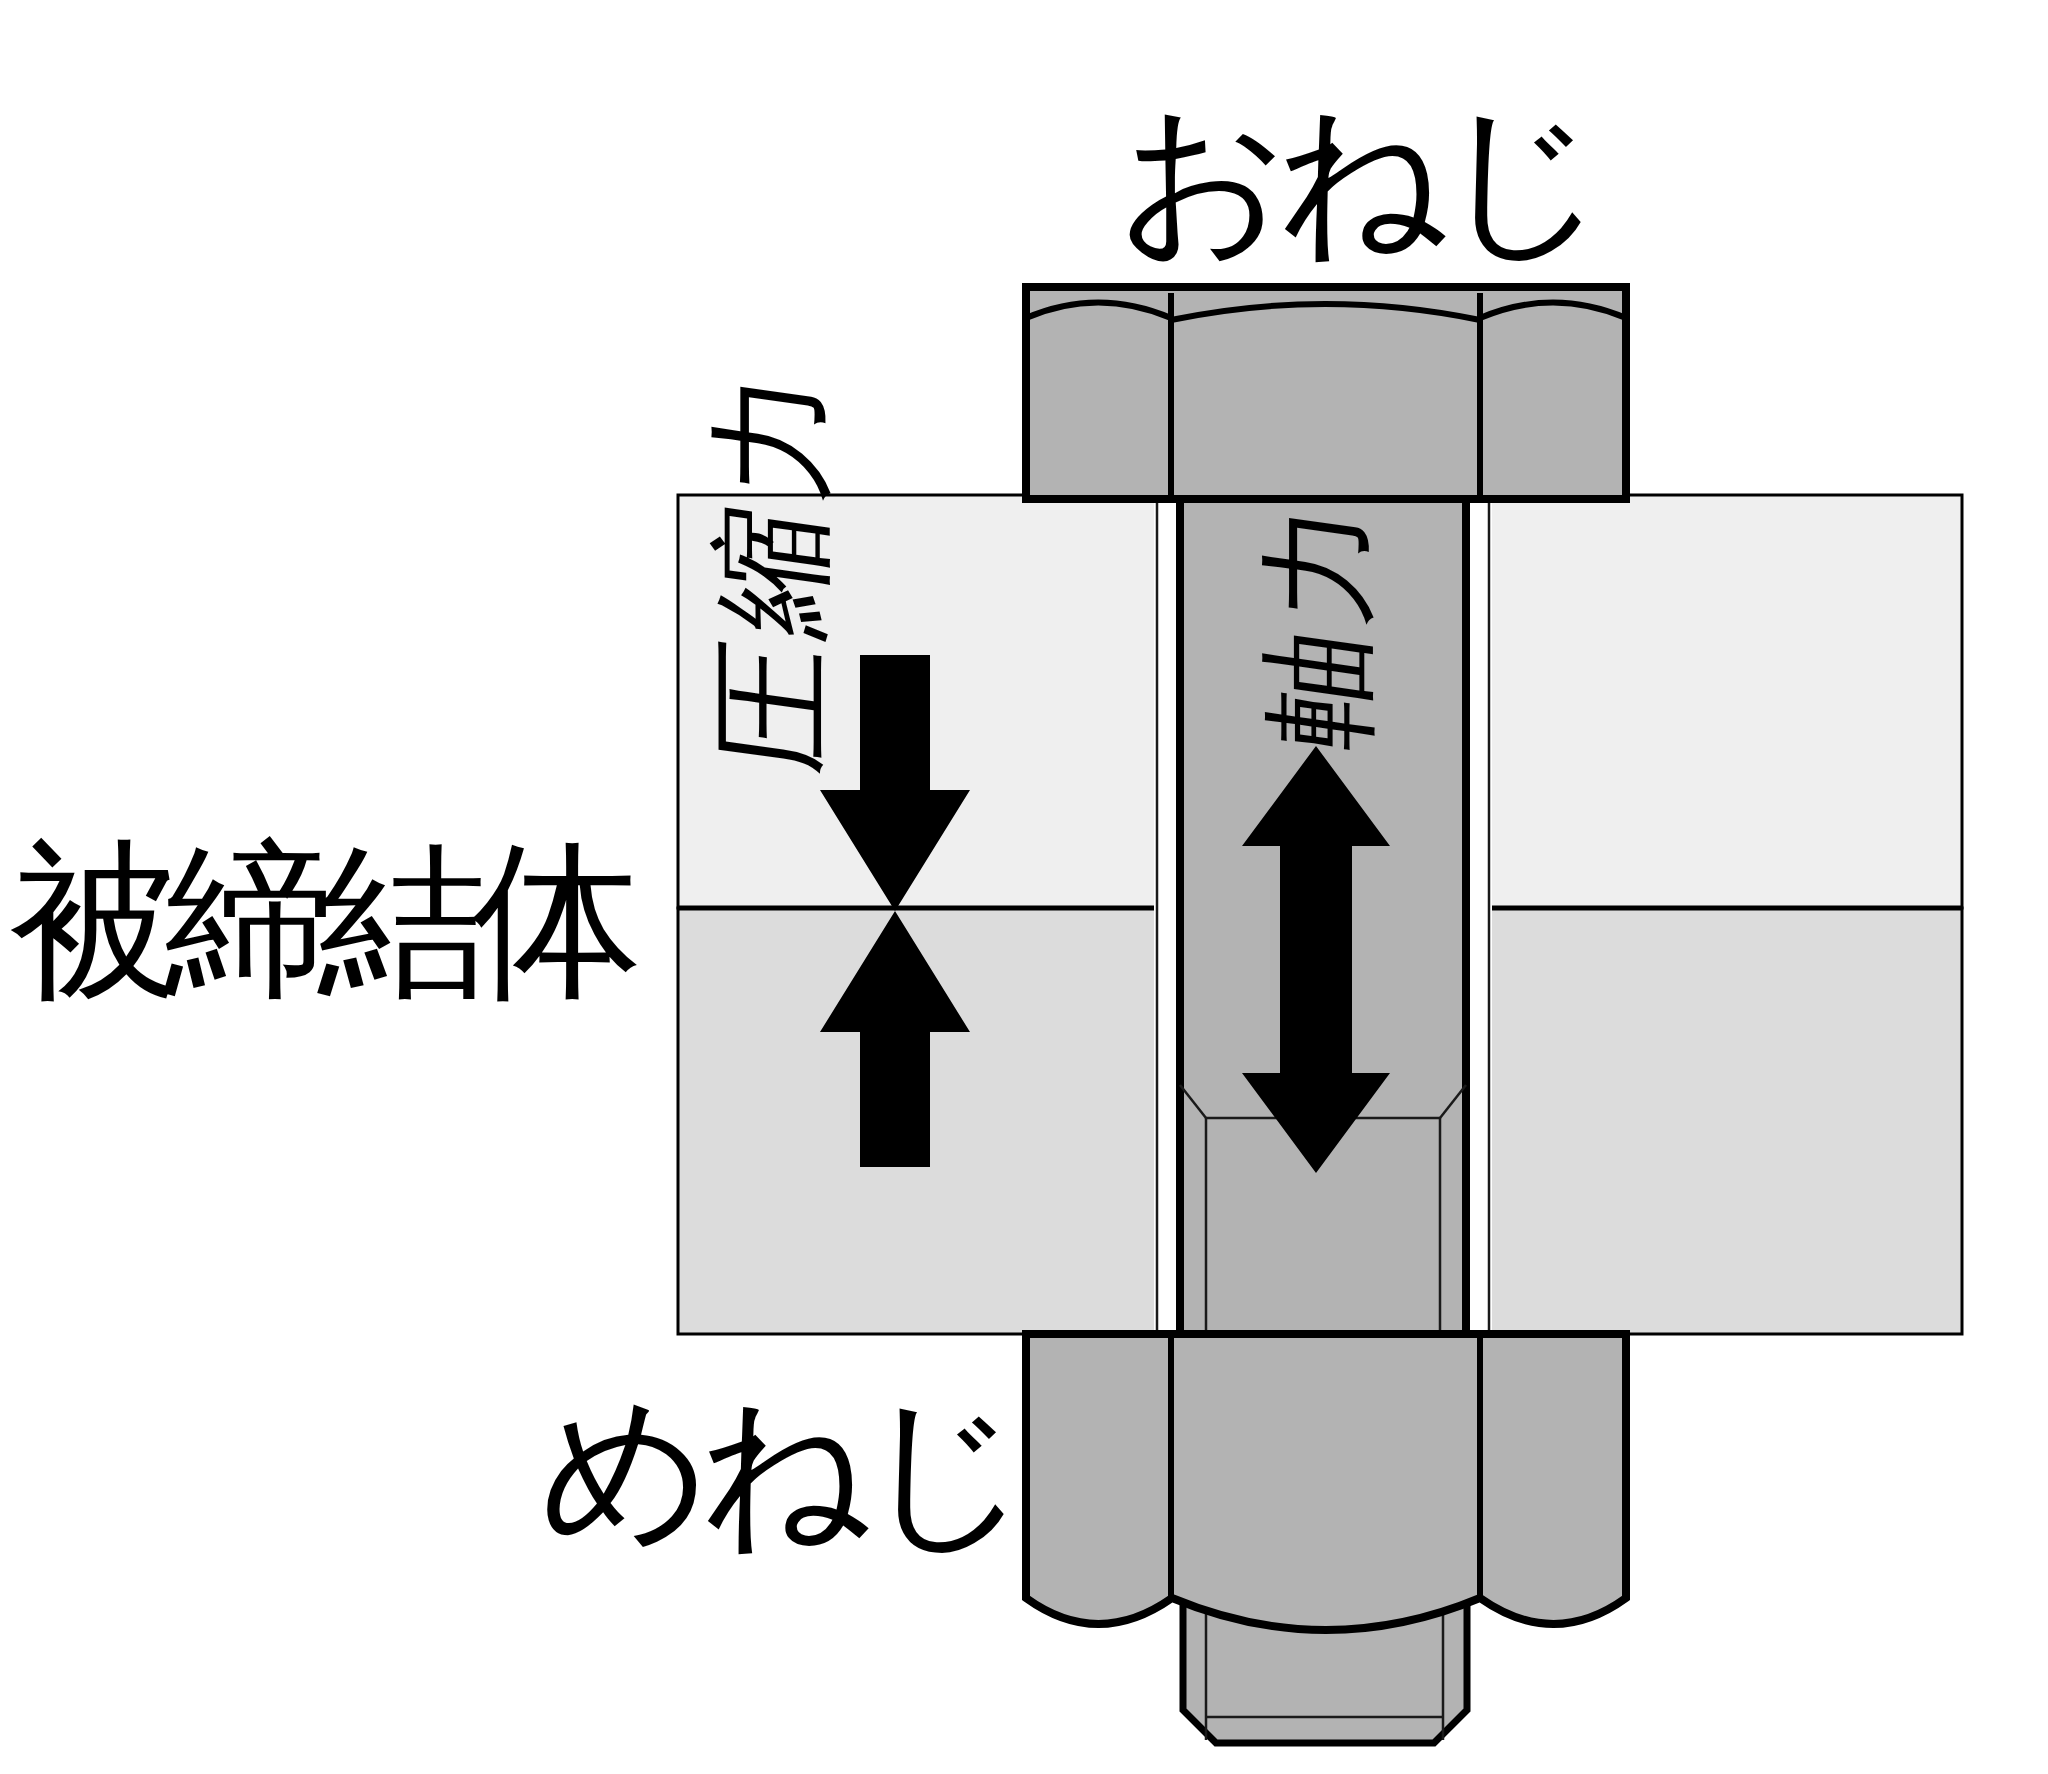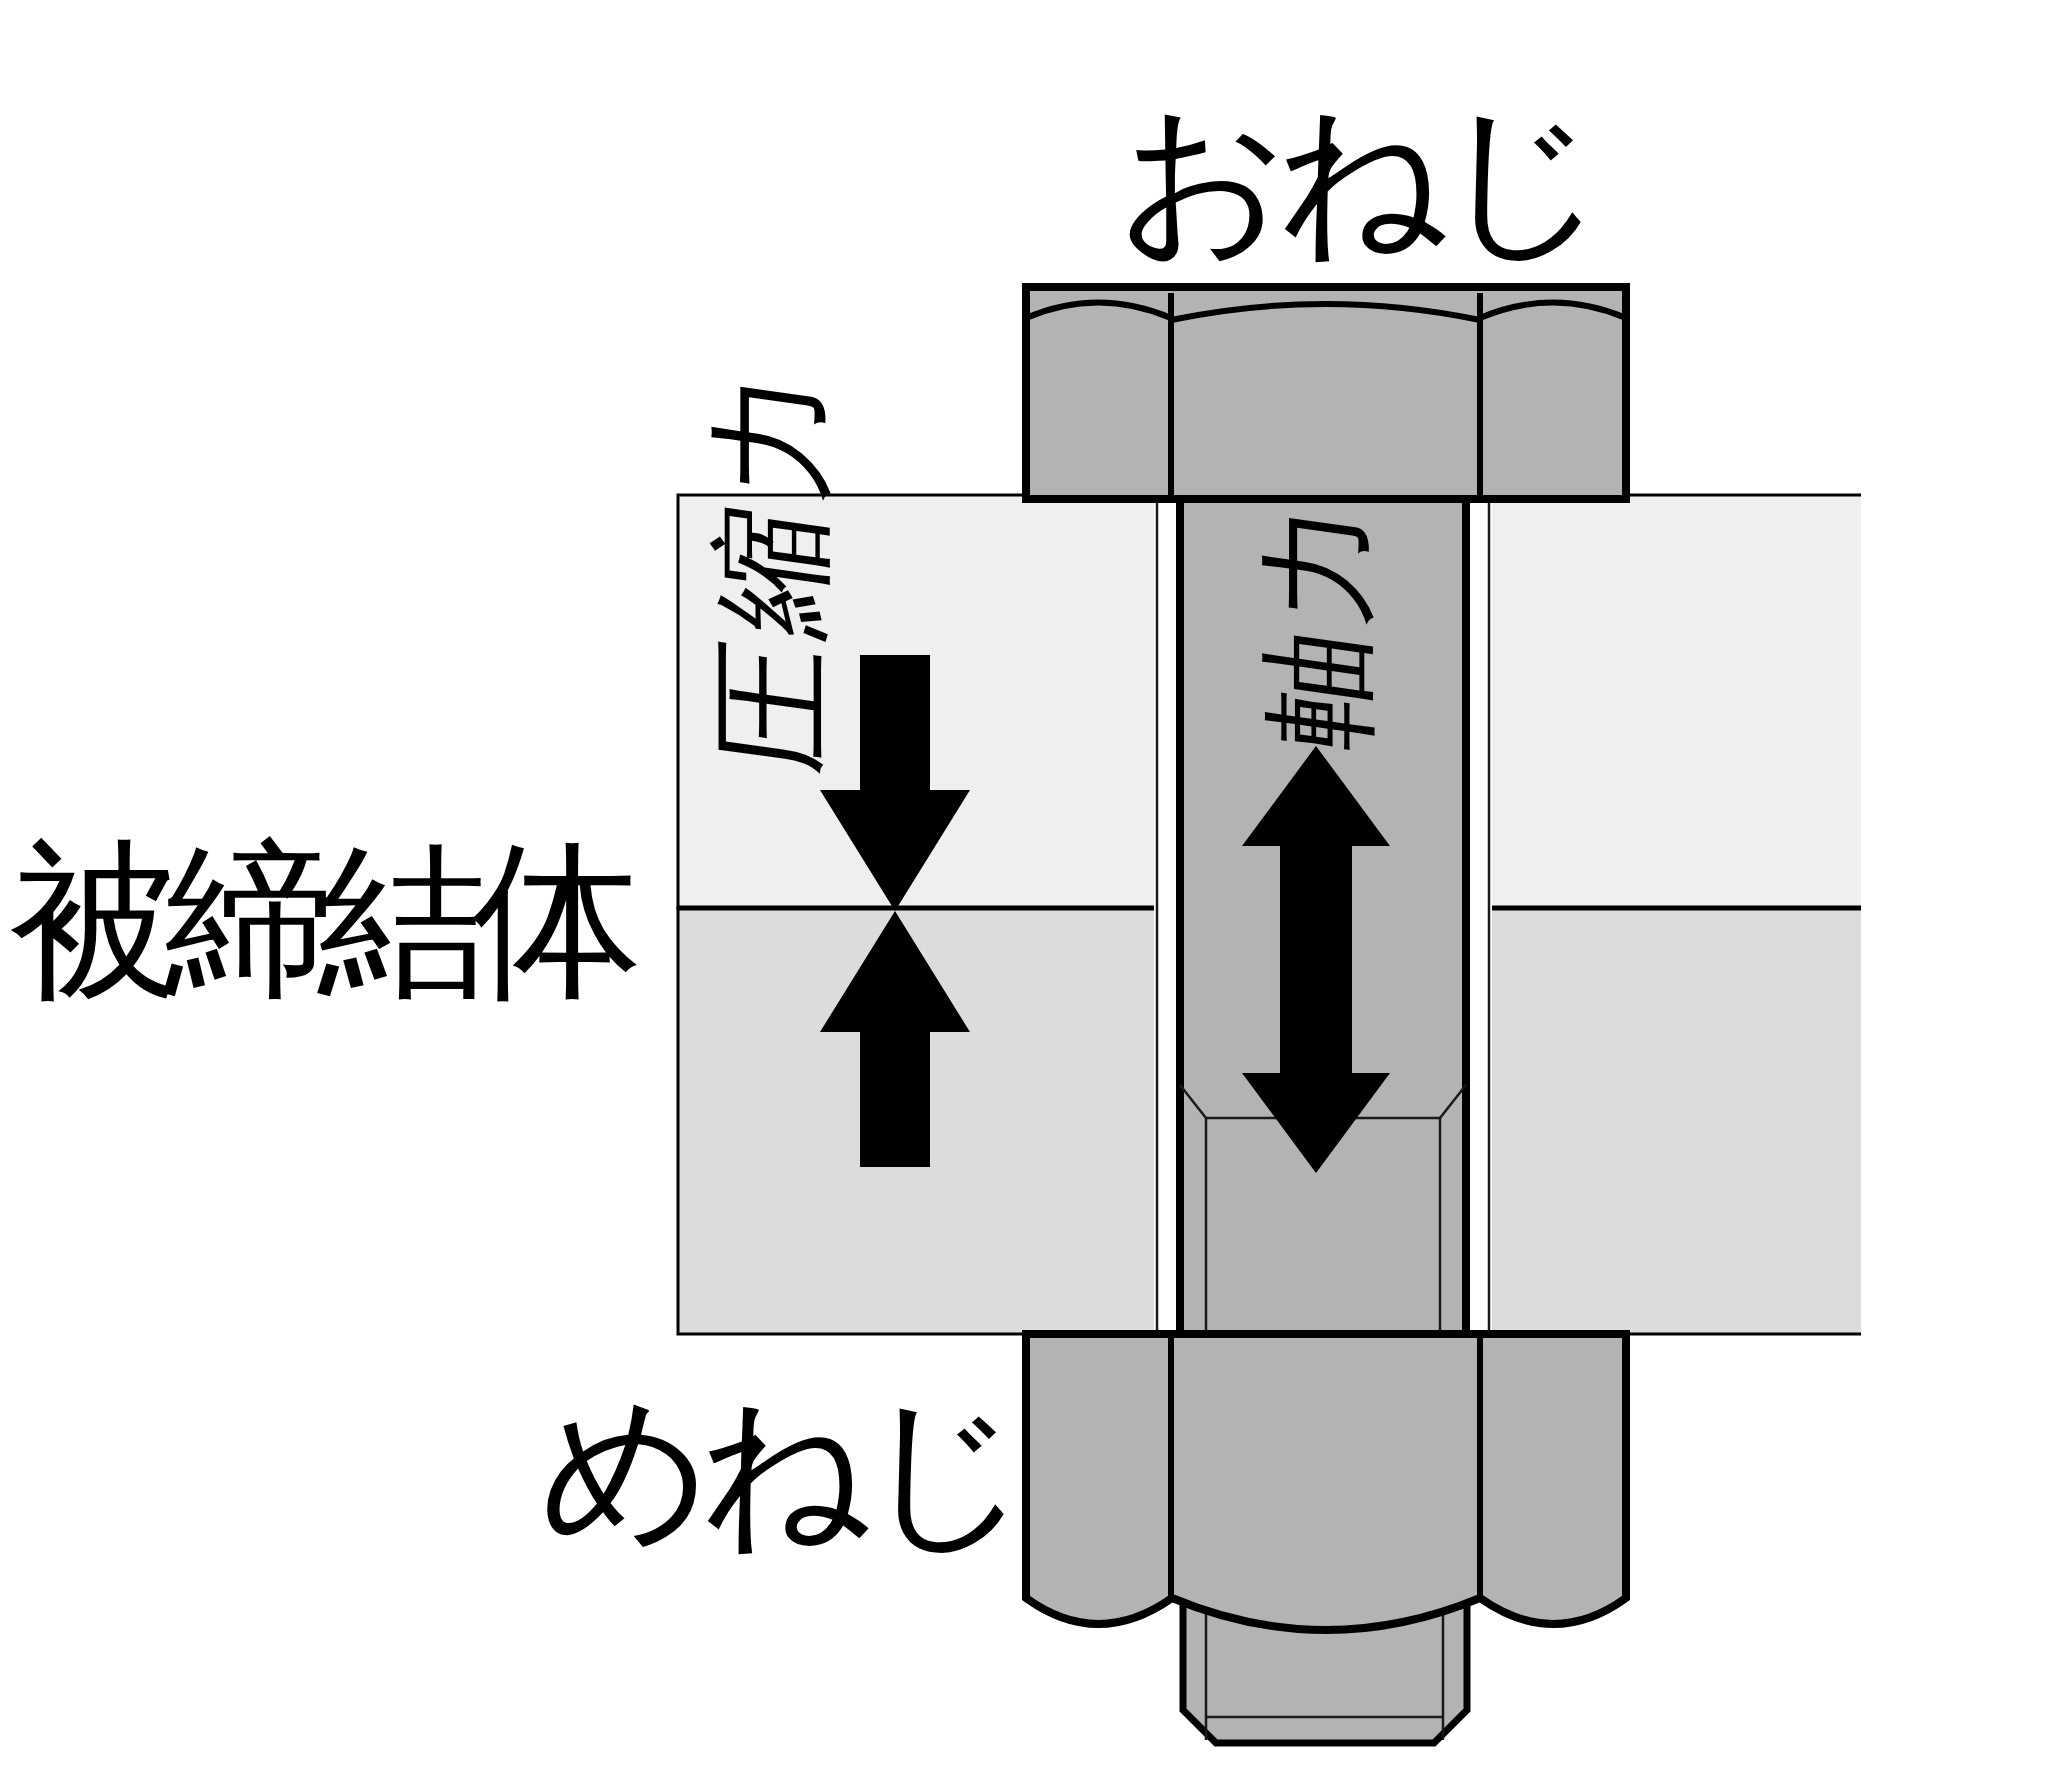--- a/index.html
+++ b/index.html
@@ -1,20 +1,20 @@
 <!DOCTYPE html>
 <html style="--c-bg: #ffffff; --c-metal: #b3b3b3; --c-plate-upper: #efefef; --c-plate-lower: #dcdcdc; --c-outline: #000000; --c-arrow: #000000; --c-text: #000000;"><head>
 <meta charset="utf-8">
 <style>
   :root{
     --c-bg:#ffffff; --c-metal:#b3b3b3; --c-plate-upper:#efefef;
     --c-plate-lower:#dcdcdc; --c-outline:#000000; --c-arrow:#000000; --c-text:#000000;
   }
   html,body{margin:0;padding:0;background:var(--c-bg);}
-  #canvas{position:relative;width:1861px;height:1774px;background:var(--c-bg);overflow:hidden;}
+  #canvas{position:relative;width:2048px;height:1774px;background:var(--c-bg);overflow:hidden;}
   #diagram-svg{position:absolute;left:0;top:0;}
   .lbl{position:absolute;transform:translate(-50%,-50%);font-family:"Liberation Sans",sans-serif;
        color:var(--c-text);white-space:nowrap;line-height:1;}
   #lbl-male-thread{left:1357px;top:178px;font-size:168px;letter-spacing:-12px;}
   #lbl-female-thread{left:780px;top:1470px;font-size:168px;letter-spacing:-12px;}
   #lbl-clamped-parts{left:318px;top:920px;font-size:170px;letter-spacing:-16px;}
   #lbl-compression{left:772px;top:566px;font-size:126px;letter-spacing:10px;
        transform:translate(-50%,-50%) rotate(-90deg) skewX(-8deg);}
   #lbl-axial{left:1318px;top:622px;font-size:118px;letter-spacing:8px;
        transform:translate(-50%,-50%) rotate(-90deg) skewX(-8deg);}

